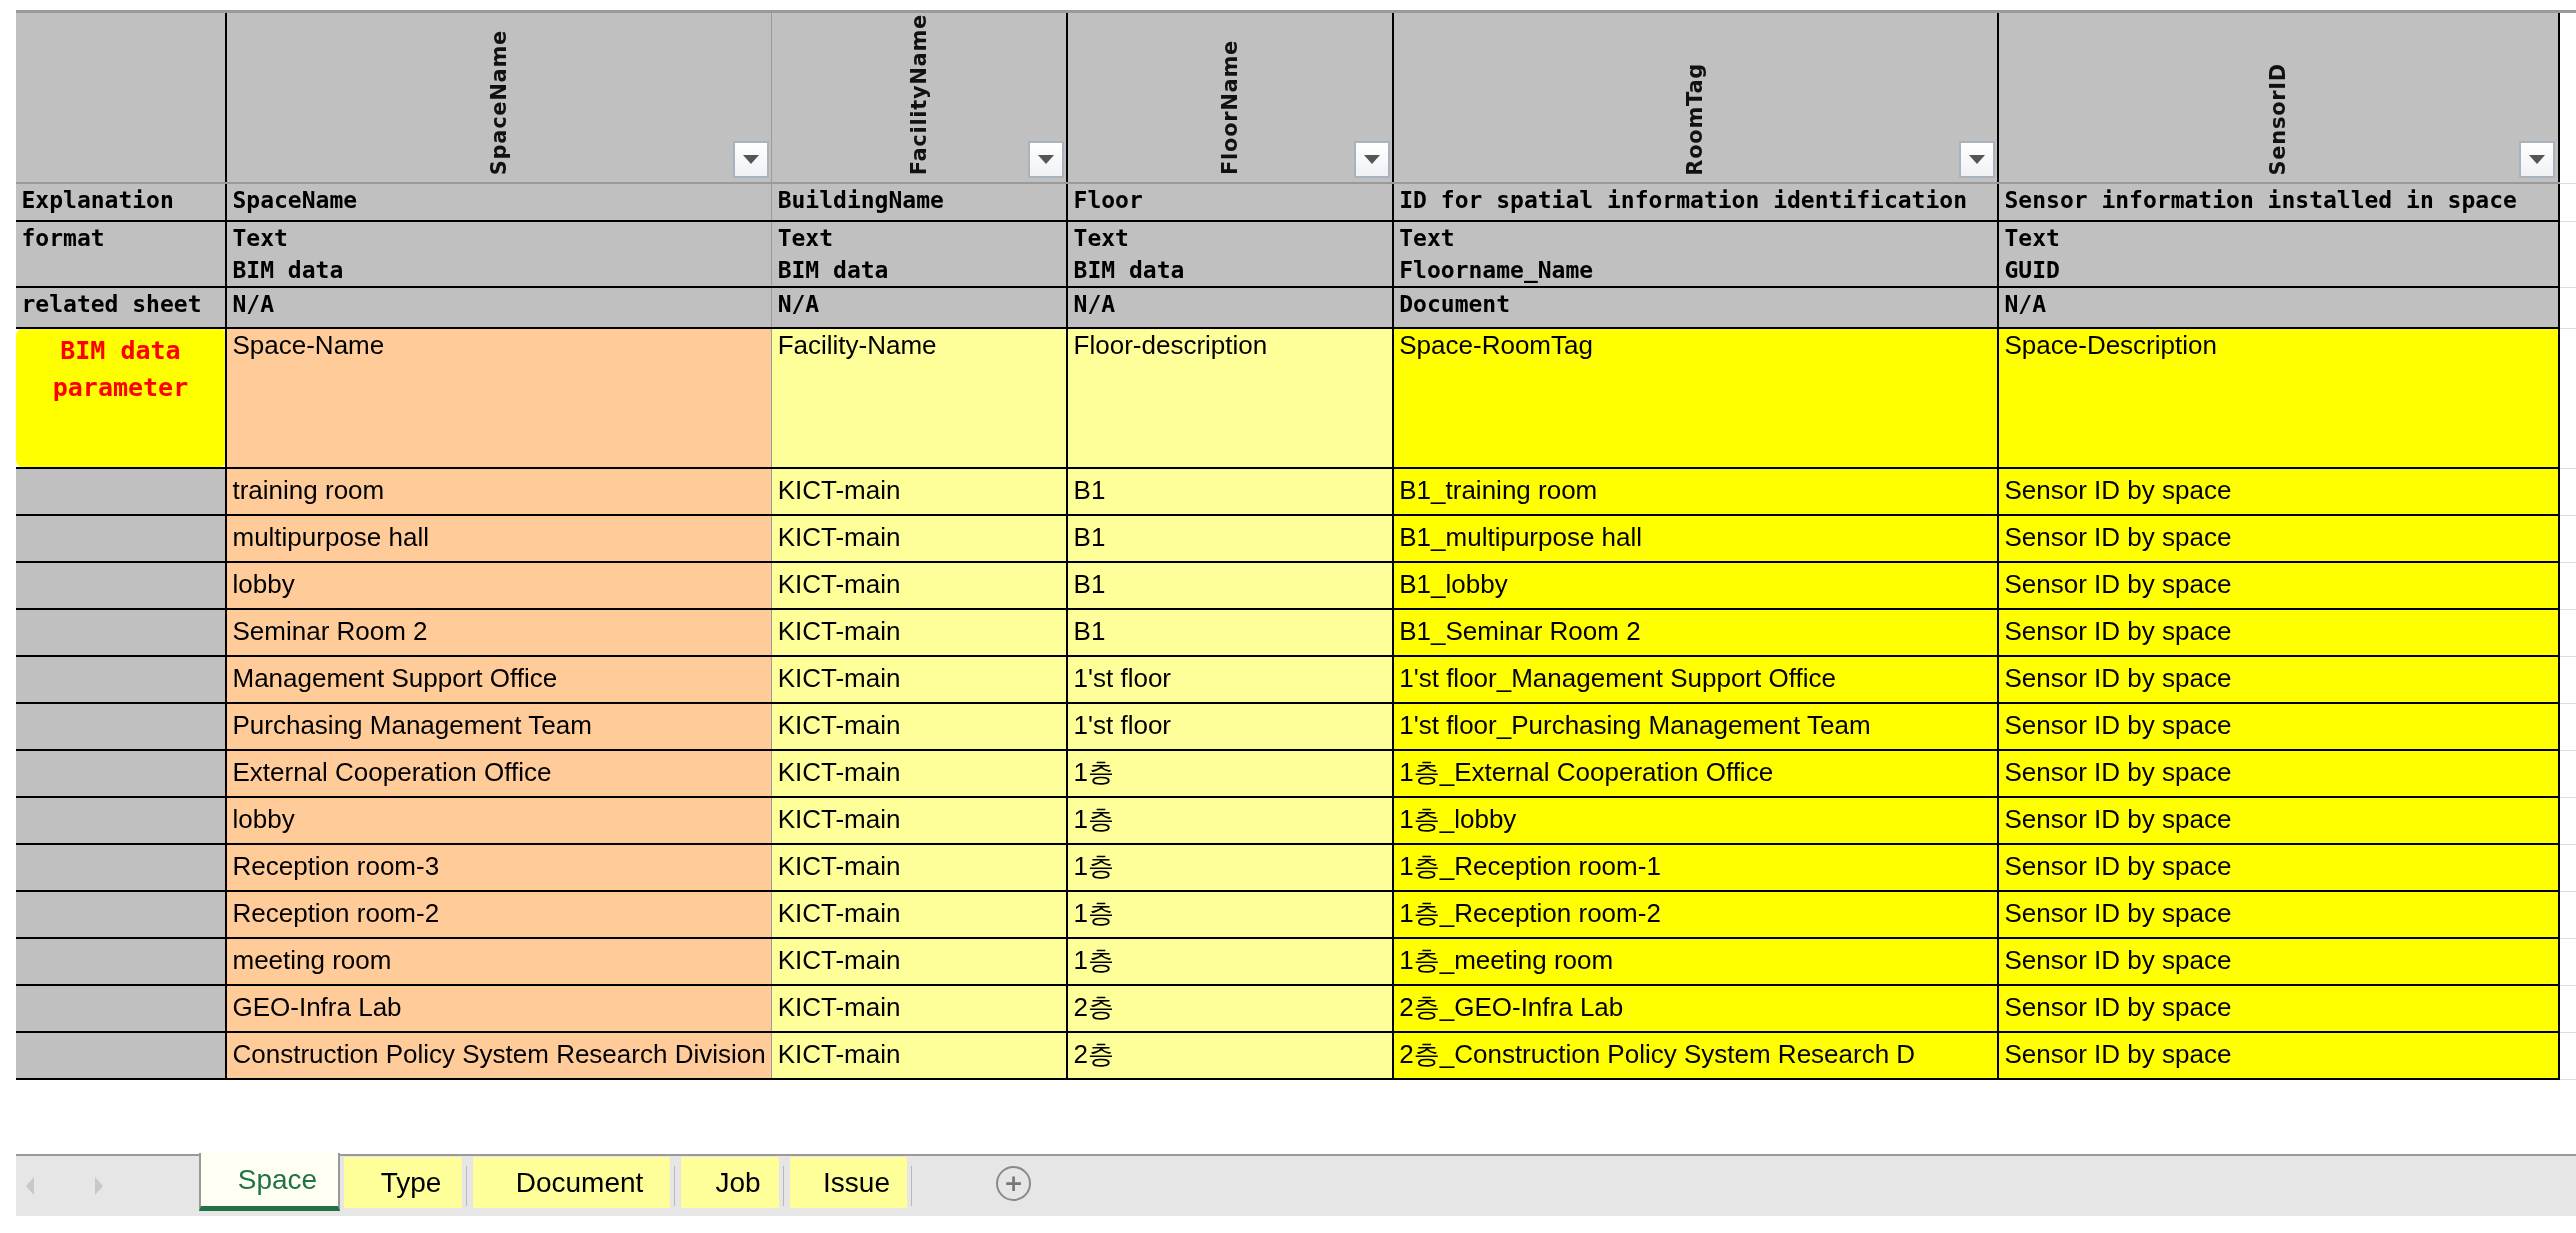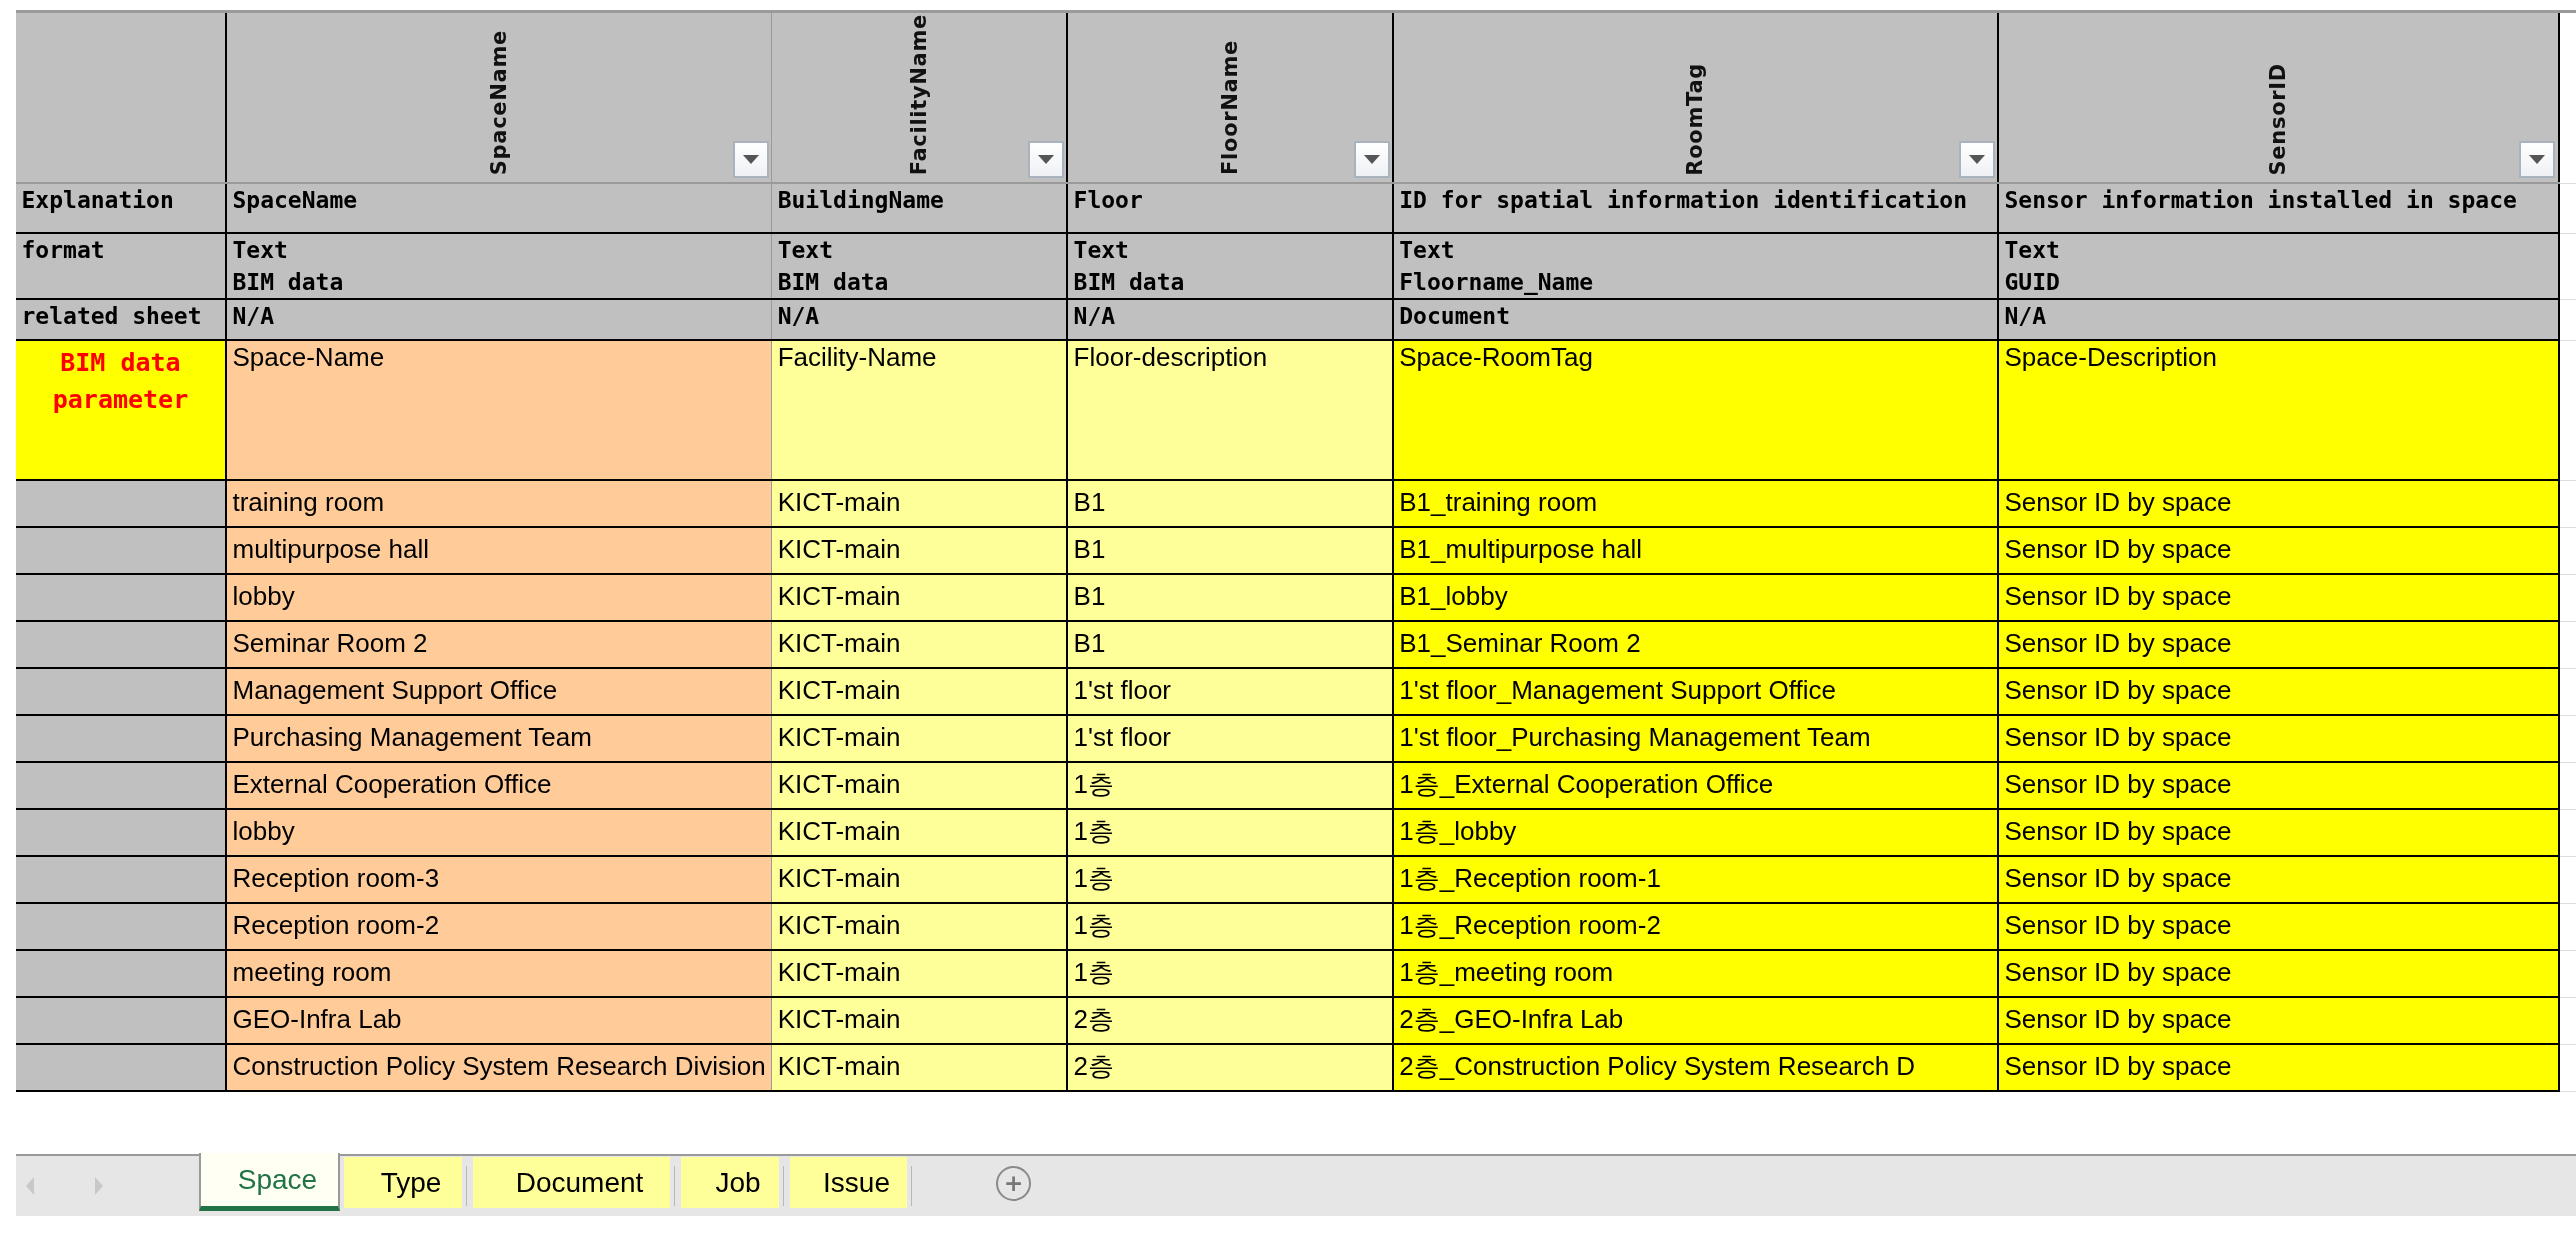--- a/index.html
+++ b/index.html
@@ -11,25 +11,25 @@
   .c0 { width: 223px; } .c1 { width: 314px; } .c2 { width: 380px; } .c3 { width: 412px; } .c4 { width: 623px; } .c5 { width: 586px; } .c6 { width: 21.4px; }
   .hdr td { height: 170px; background: #c0c0c0; border-right: 0.7px solid #9a9a9a; border-bottom: 2.8px solid #9a9a9a; position: relative; padding: 0; }
   .hdr td.last { background: #fff; border: none; border-top: 0; }
   .rotwrap { position: absolute; left: 0; right: 0; bottom: 7px; height: 152px; display: flex; justify-content: center; align-items: flex-end; }
   .rottext { writing-mode: vertical-rl; transform: rotate(180deg); font-family: "DejaVu Sans", sans-serif; font-weight: bold; font-size: 21px; color: #111; letter-spacing: 0.7px; }
   .dd { position: absolute; right: 2.1px; bottom: 4.2px; width: 36px; height: 37px; box-sizing: border-box; border: 2.1px solid #a9b3bd; background: linear-gradient(#ffffff, #eef1f5); display: flex; align-items: center; justify-content: center; cursor: pointer; }
   .dd span { width: 0; height: 0; border-left: 8.3px solid transparent; border-right: 8.3px solid transparent; border-top: 9.7px solid #555; }
   .meta td { background: #c0c0c0; font-family: "DejaVu Sans Mono", monospace; font-weight: bold; font-size: 23px; color: #000; line-height: 32px; border-bottom: 2.8px solid #000; border-right: 2.8px solid #000; }
   .meta td.g { border-right: 0.7px solid #9a9a9a; }
   .meta td.last { background: #fff; border: none; border-bottom: 0.7px solid #ddd; }
-  .r-expl td { height: 50px; padding-top: 2.8px; }
+  .r-expl td { height: 38px; padding-top: 2.8px; }
   .r-fmt td { height: 66px; padding-top: 4.2px; }
   .r-rel td { height: 41px; padding-top: 1.4px; }
   .bim td { height: 140px; font-family: "Liberation Sans", sans-serif; font-size: 26px; line-height: 33px; padding-top: 4.2px; border-bottom: 2.8px solid #000; border-right: 2.8px solid #000; }
-  .bim td.lbl { background: #ffff00; color: #ff0000; font-family: "DejaVu Sans Mono", monospace; font-weight: bold; font-size: 25px; text-align: center; white-space: normal; line-height: 37px; padding-top: 2.8px; }
+  .bim td.lbl { background: #ffff00; color: #ff0000; font-family: "DejaVu Sans Mono", monospace; font-weight: bold; font-size: 25px; text-align: center; white-space: normal; line-height: 37px; padding-top: 2.8px; border-radius: 8px; }
   .data td { height: 47px; font-family: "Liberation Sans", sans-serif; font-size: 26px; line-height: 43px; color: #000; border-bottom: 2.8px solid #000; border-right: 2.8px solid #000; }
   .peach { background: #ffcc99; }
   .lyel { background: #ffff99; }
   .yel { background: #ffff00; }
   .gry { background: #c0c0c0; }
   td.gr { border-right: 0.7px solid #9a9a9a !important; margin-top: 40px; }
   td.last { background: #fff !important; border: none !important; border-bottom: 0.7px solid #ddd !important; }
   .tabbar { position: absolute; left: 16px; top: 1154px; width: 2560px; height: 62px; background: #e6e6e6; border-top: 2.8px solid #9a9a9a; box-sizing: border-box; }
   .nav { position: absolute; top: 21px; width: 0; height: 0; border-top: 9.7px solid transparent; border-bottom: 9.7px solid transparent; cursor: pointer; }
   .nav.prev { left: 9.7px; border-right: 8.3px solid #c8c8c8; }

